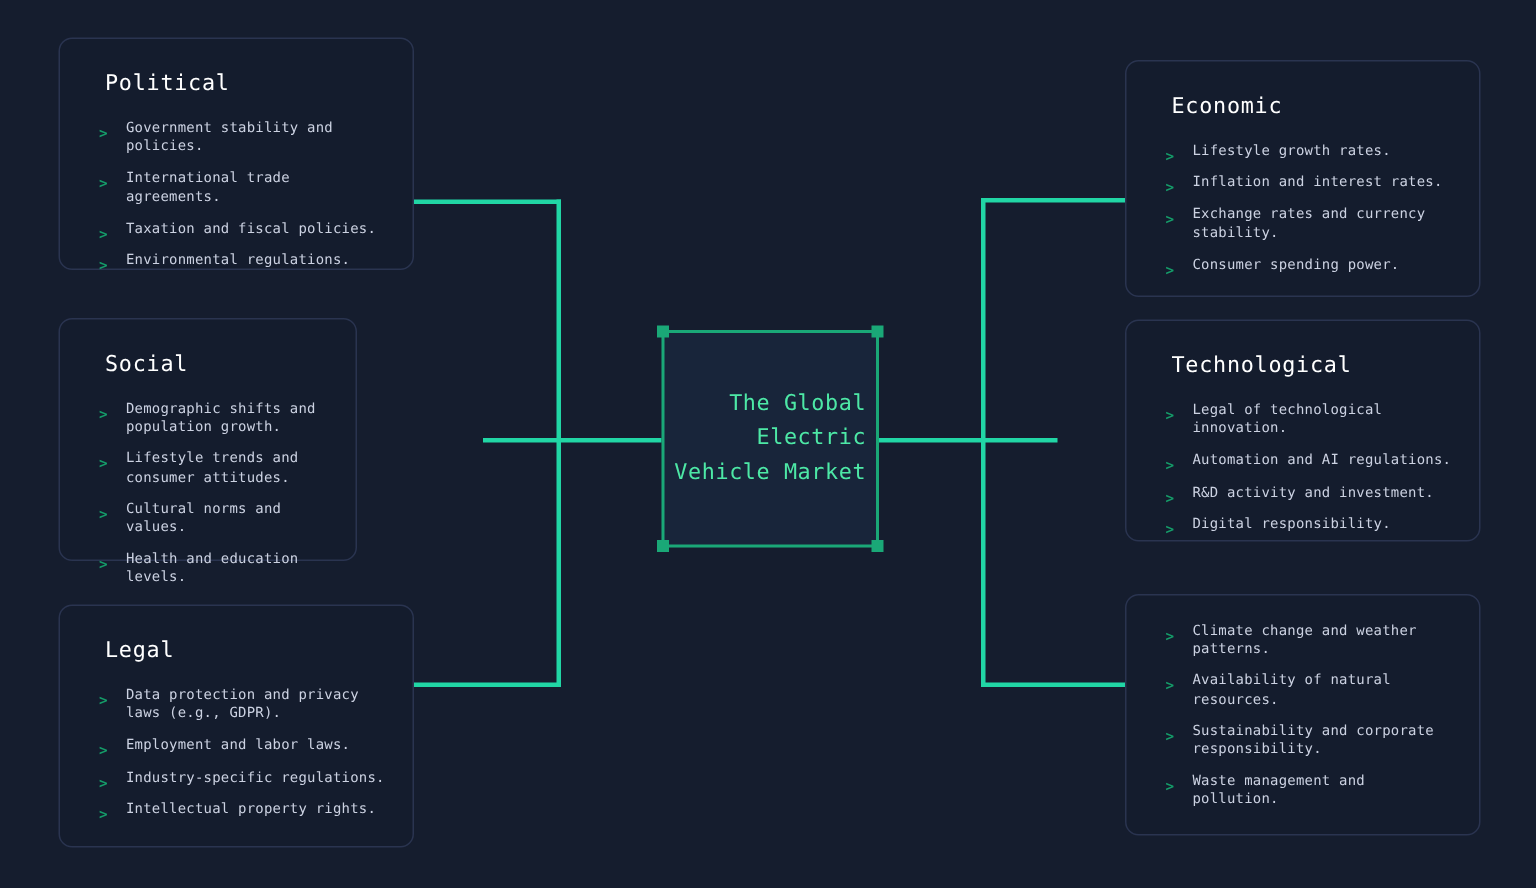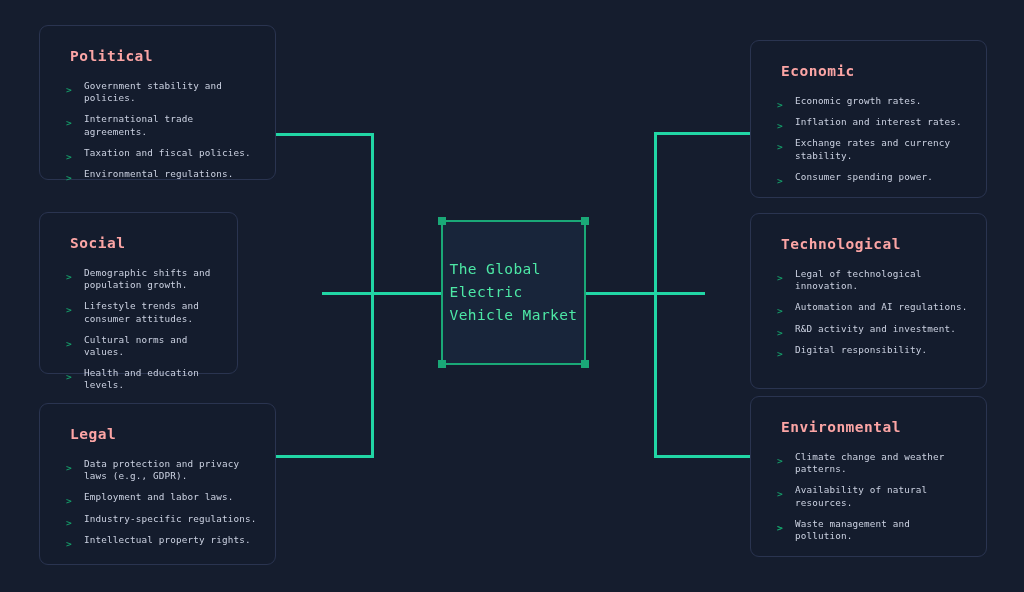--- a/index.html
+++ b/index.html
@@ -34,23 +34,23 @@
   
   .card {
     position: absolute;
     background: #141c2d;
     border: 1px solid #2a3450;
     border-radius: 9px;
     padding: 18px 16px 16px 16px;
     box-shadow: 0 1px 0 #1b2embedded;
   }
   .card-title {
-    color: #fca5a5;
+    color: #ffffff;
     font-size: 14.5px;
-    font-weight: bold;
+    font-weight: normal;
     letter-spacing: 0.5px;
     margin: 4px 0 16px 14px;
   }
   .bullets {
     list-style: none;
     margin: 0 0 0 4px;
   }
   .bullets li {
     position: relative;
     padding-left: 24px;
@@ -81,21 +81,21 @@
     background: #18253a;
     border: 2px solid #1aa877;
     display: flex;
     align-items: center;
     justify-content: center;
   }
   #center-node .center-label {
     color: #4de8a6;
     font-size: 14.5px;
     line-height: 23px;
-    text-align: left;
+    text-align: right;
     letter-spacing: 0.4px;
     font-weight: normal;
   }
   .handle {
     position: absolute;
     width: 8px;
     height: 8px;
     background: #1aa877;
   }
   .handle.tl { left: -5px; top: -5px; }
@@ -156,40 +156,39 @@
       <li><span class="chev">&gt;</span><span>Data protection and privacy laws (e.g., GDPR).</span></li>
       <li><span class="chev">&gt;</span><span>Employment and labor laws.</span></li>
       <li><span class="chev">&gt;</span><span>Industry-specific regulations.</span></li>
       <li><span class="chev">&gt;</span><span>Intellectual property rights.</span></li>
     </ul>
   </div>
 
   <div class="card" style="left:750px; top:25px; width:237px; height:158px;margin-top:15px;">
     <div class="card-title">Economic</div>
     <ul class="bullets">
-      <li><span class="chev">&gt;</span><span>Economic growth rates.</span></li>
+      <li><span class="chev">&gt;</span><span>Lifestyle growth rates.</span></li>
       <li><span class="chev">&gt;</span><span>Inflation and interest rates.</span></li>
       <li><span class="chev">&gt;</span><span>Exchange rates and currency stability.</span></li>
       <li><span class="chev">&gt;</span><span>Consumer spending power.</span></li>
     </ul>
   </div>
 
-  <div class="card" style="left:750px; top:213px; width:237px; height:176px;">
+  <div class="card" style="left:750px; top:213px; width:237px; height:148px;">
     <div class="card-title">Technological</div>
     <ul class="bullets">
       <li><span class="chev">&gt;</span><span>Legal of technological innovation.</span></li>
       <li><span class="chev">&gt;</span><span>Automation and AI regulations.</span></li>
       <li><span class="chev">&gt;</span><span>R&amp;D activity and investment.</span></li>
       <li><span class="chev">&gt;</span><span>Digital responsibility.</span></li>
     </ul>
   </div>
 
   <div class="card" style="left:750px; top:396px; width:237px; height:161px;">
-    <div class="card-title">Environmental</div>
     <ul class="bullets">
       <li><span class="chev">&gt;</span><span>Climate change and weather patterns.</span></li>
       <li><span class="chev">&gt;</span><span>Availability of natural resources.</span></li>
-      <li><span class="chev">&gt;</span></li>
+      <li><span class="chev">&gt;</span><span>Sustainability and corporate responsibility.</span></li>
       <li><span class="chev">&gt;</span><span>Waste management and pollution.</span></li>
     </ul>
   </div>
 
 </div>
 
 </body></html>

